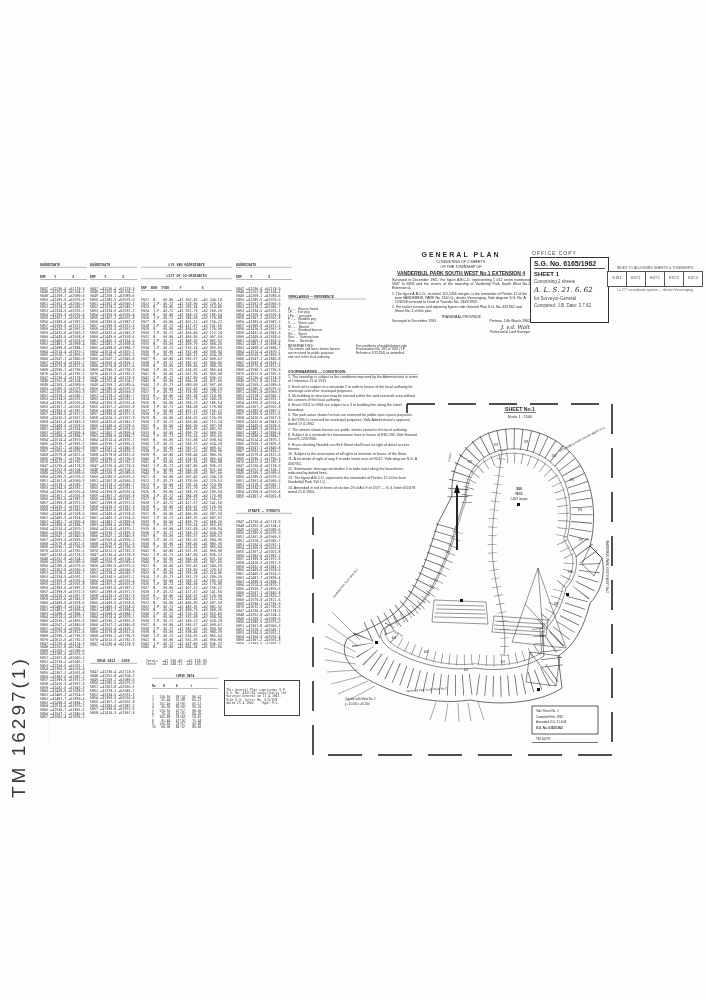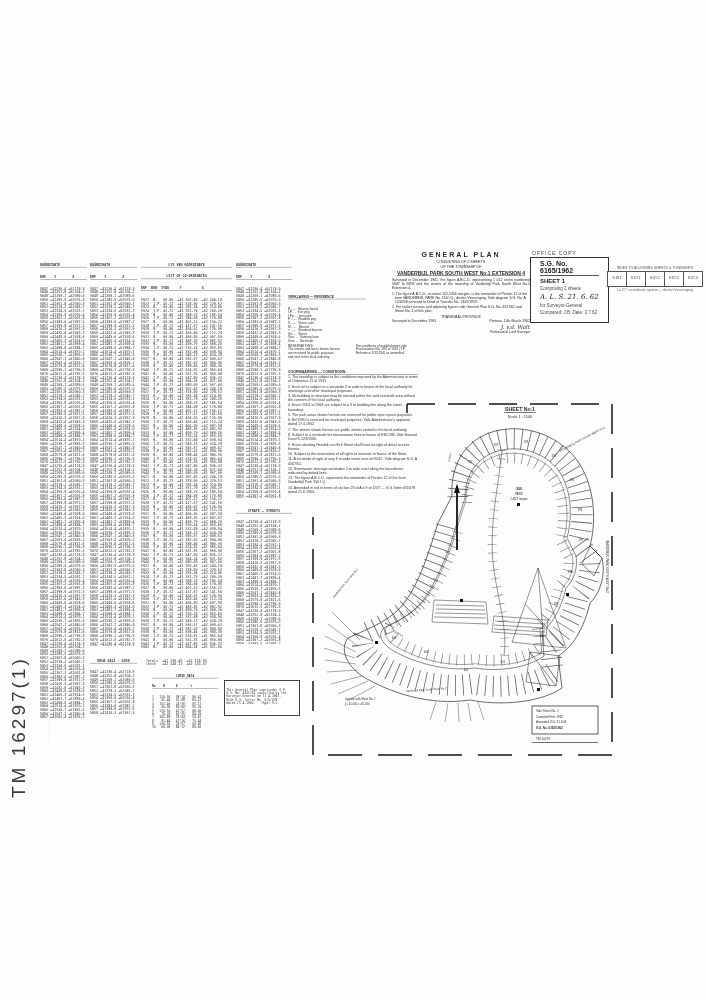--- a/index.html
+++ b/index.html
@@ -31,21 +31,21 @@
   .tb-town{font-size:10px;font-weight:bold;text-decoration:underline;margin-top:3px;}
   .tb-para{font-size:7px;text-align:justify;margin-top:4px;line-height:8px;}
   .tb-note{font-size:7px;text-align:left;margin-top:3px;line-height:8px;padding-left:6px;text-indent:-6px;}
   .tb-prov{font-size:7px;margin-top:3px;}
   .sigrow{display:flex;justify-content:space-between;margin-top:2px;font-size:7px;}
   .signame{font-family:"DejaVu Serif",serif;font-style:italic;font-size:11px;}
   .sigtitle{font-size:6.5px;}
   
   #sgbox{position:absolute;left:530px;top:250px;width:79px;height:74px;}
   #sgbox .stamp{font-size:5px;letter-spacing:1px;color:#444;margin:0 0 1px 2px;}
-  #sgbox .inner{border:1.2px solid #333;background:#fff;padding:2px 9px;height:60px;}
+  #sgbox .inner{border:1.2px solid #333;background:#fff;padding:2px 3px;height:60px;}
   .sg-no{font-size:7px;font-weight:bold;border-bottom:1px solid #555;padding-bottom:1px;}
   .sg-sheet{font-size:6px;font-weight:bold;margin-top:2px;}
   .sg-line{font-size:4.5px;margin-top:2px;color:#444;}
   .sg-sig{font-family:"DejaVu Serif",serif;font-style:italic;font-size:7px;margin-top:2px;}
   
   #keyplan{position:absolute;left:607px;top:266px;width:96px;height:40px;}
   #keyplan .kp-title{font-size:3.5px;text-align:center;color:#555;}
   .kp-cells{display:flex;border:0.8px solid #555;height:14px;margin-top:1px;background:#fff;}
   .kp-cell{flex:1;border-right:0.8px solid #555;font-size:3.5px;text-align:center;
            padding-top:4px;color:#444;overflow:hidden;}

